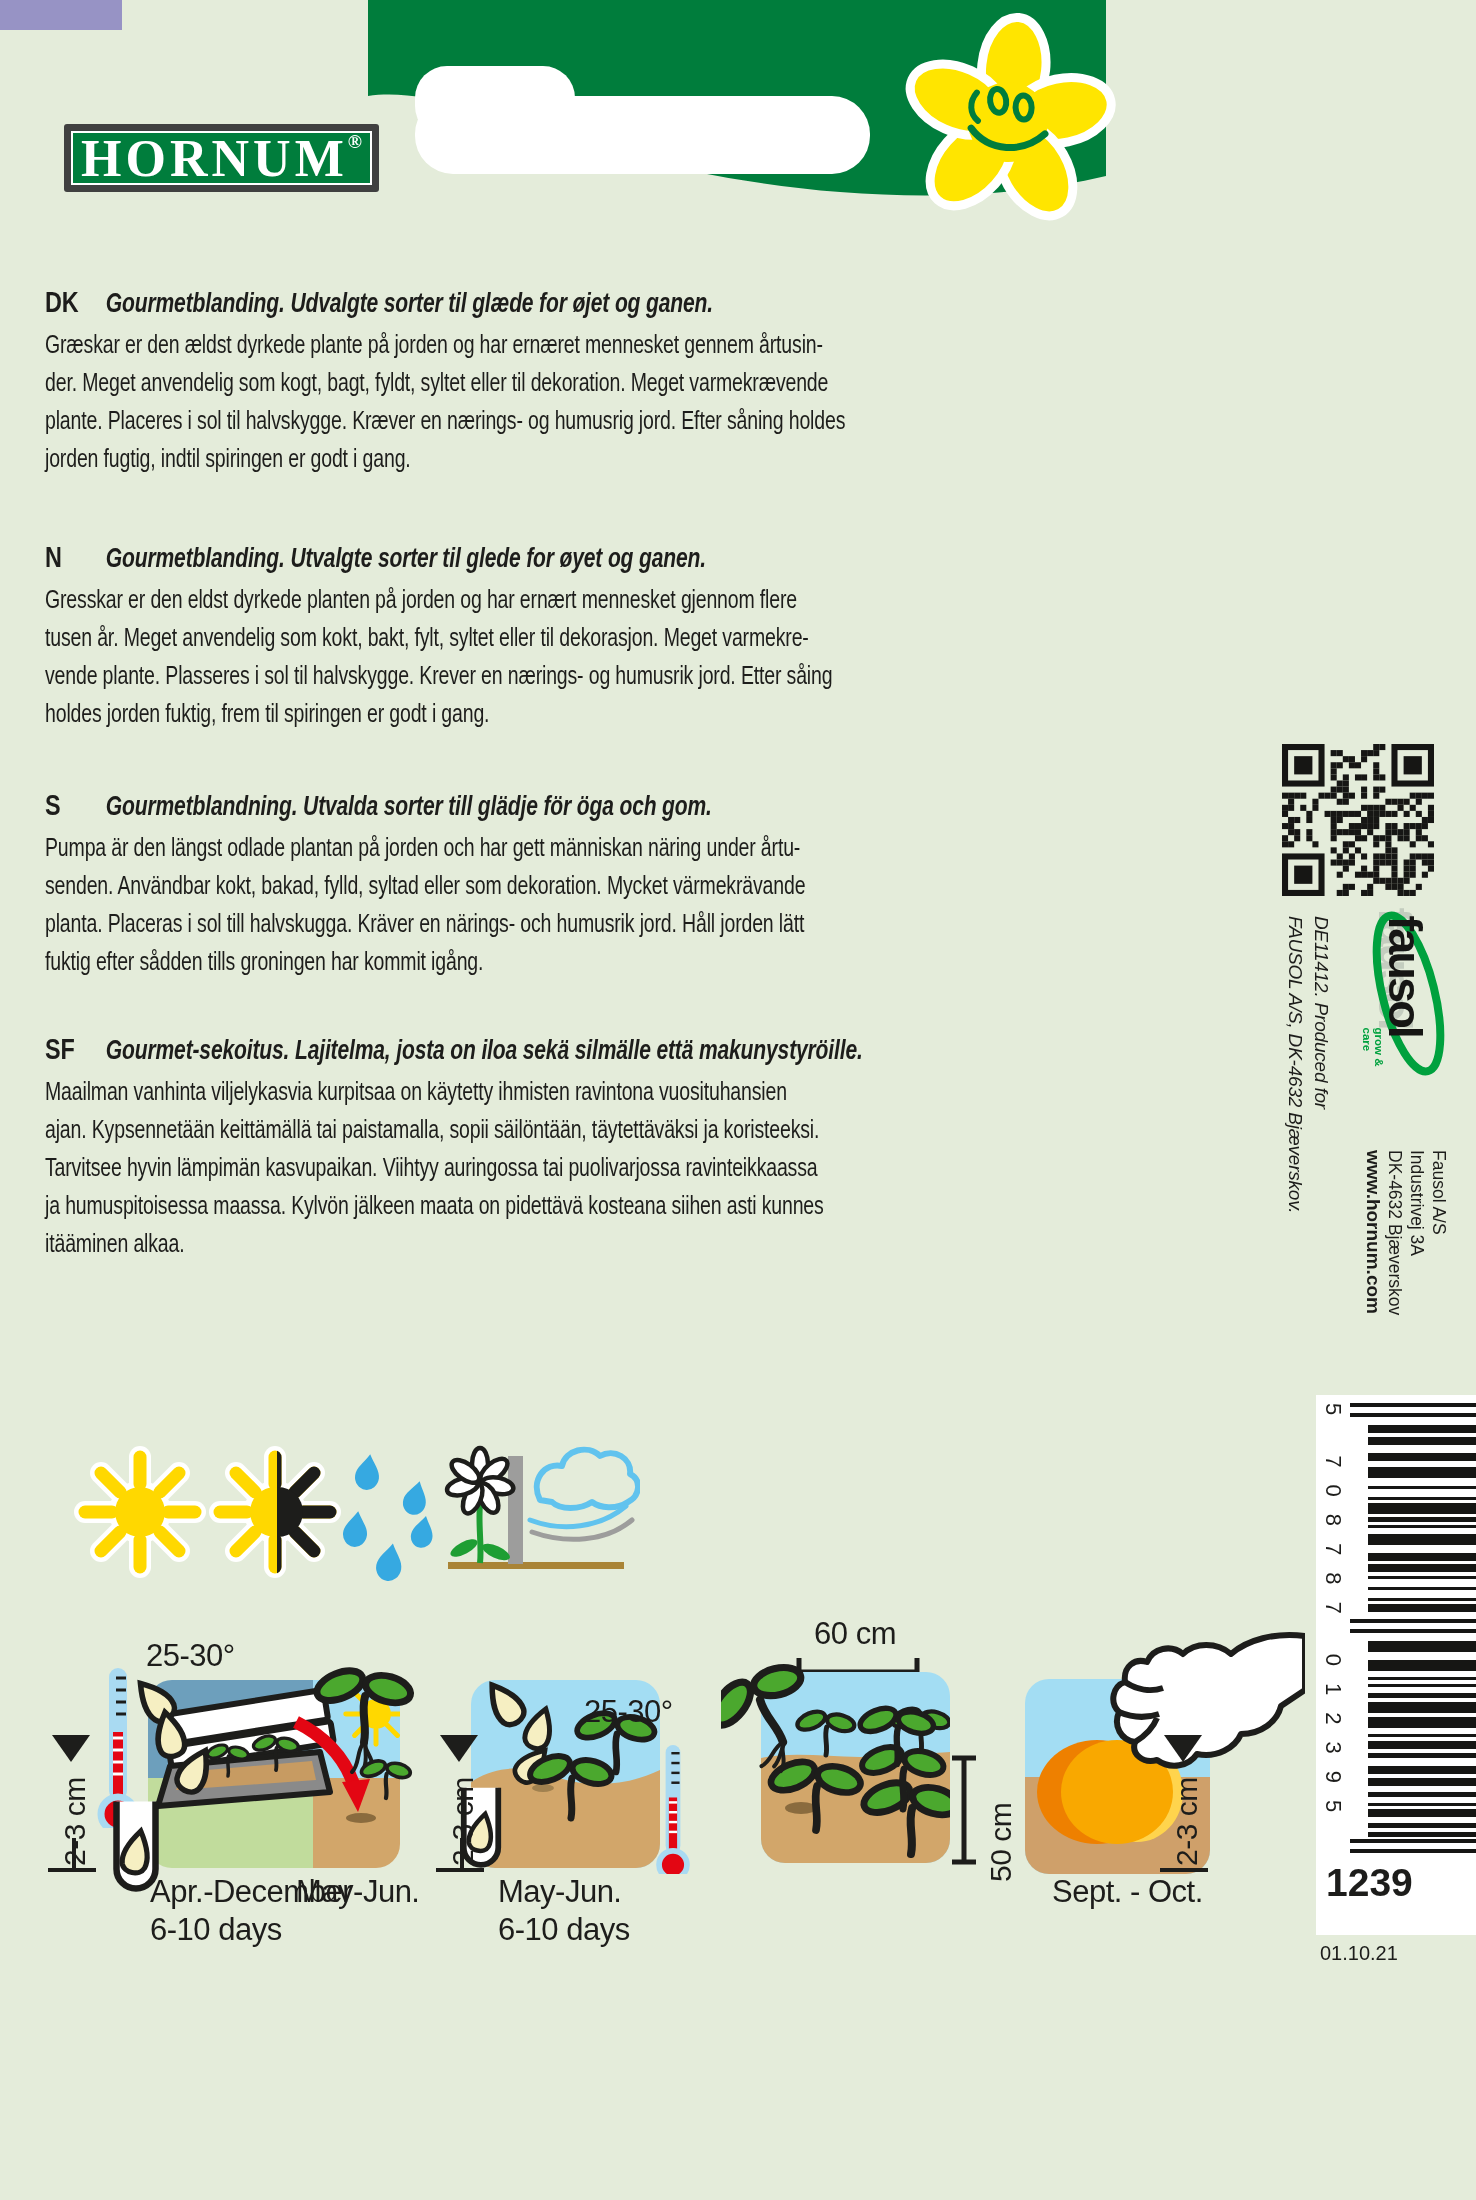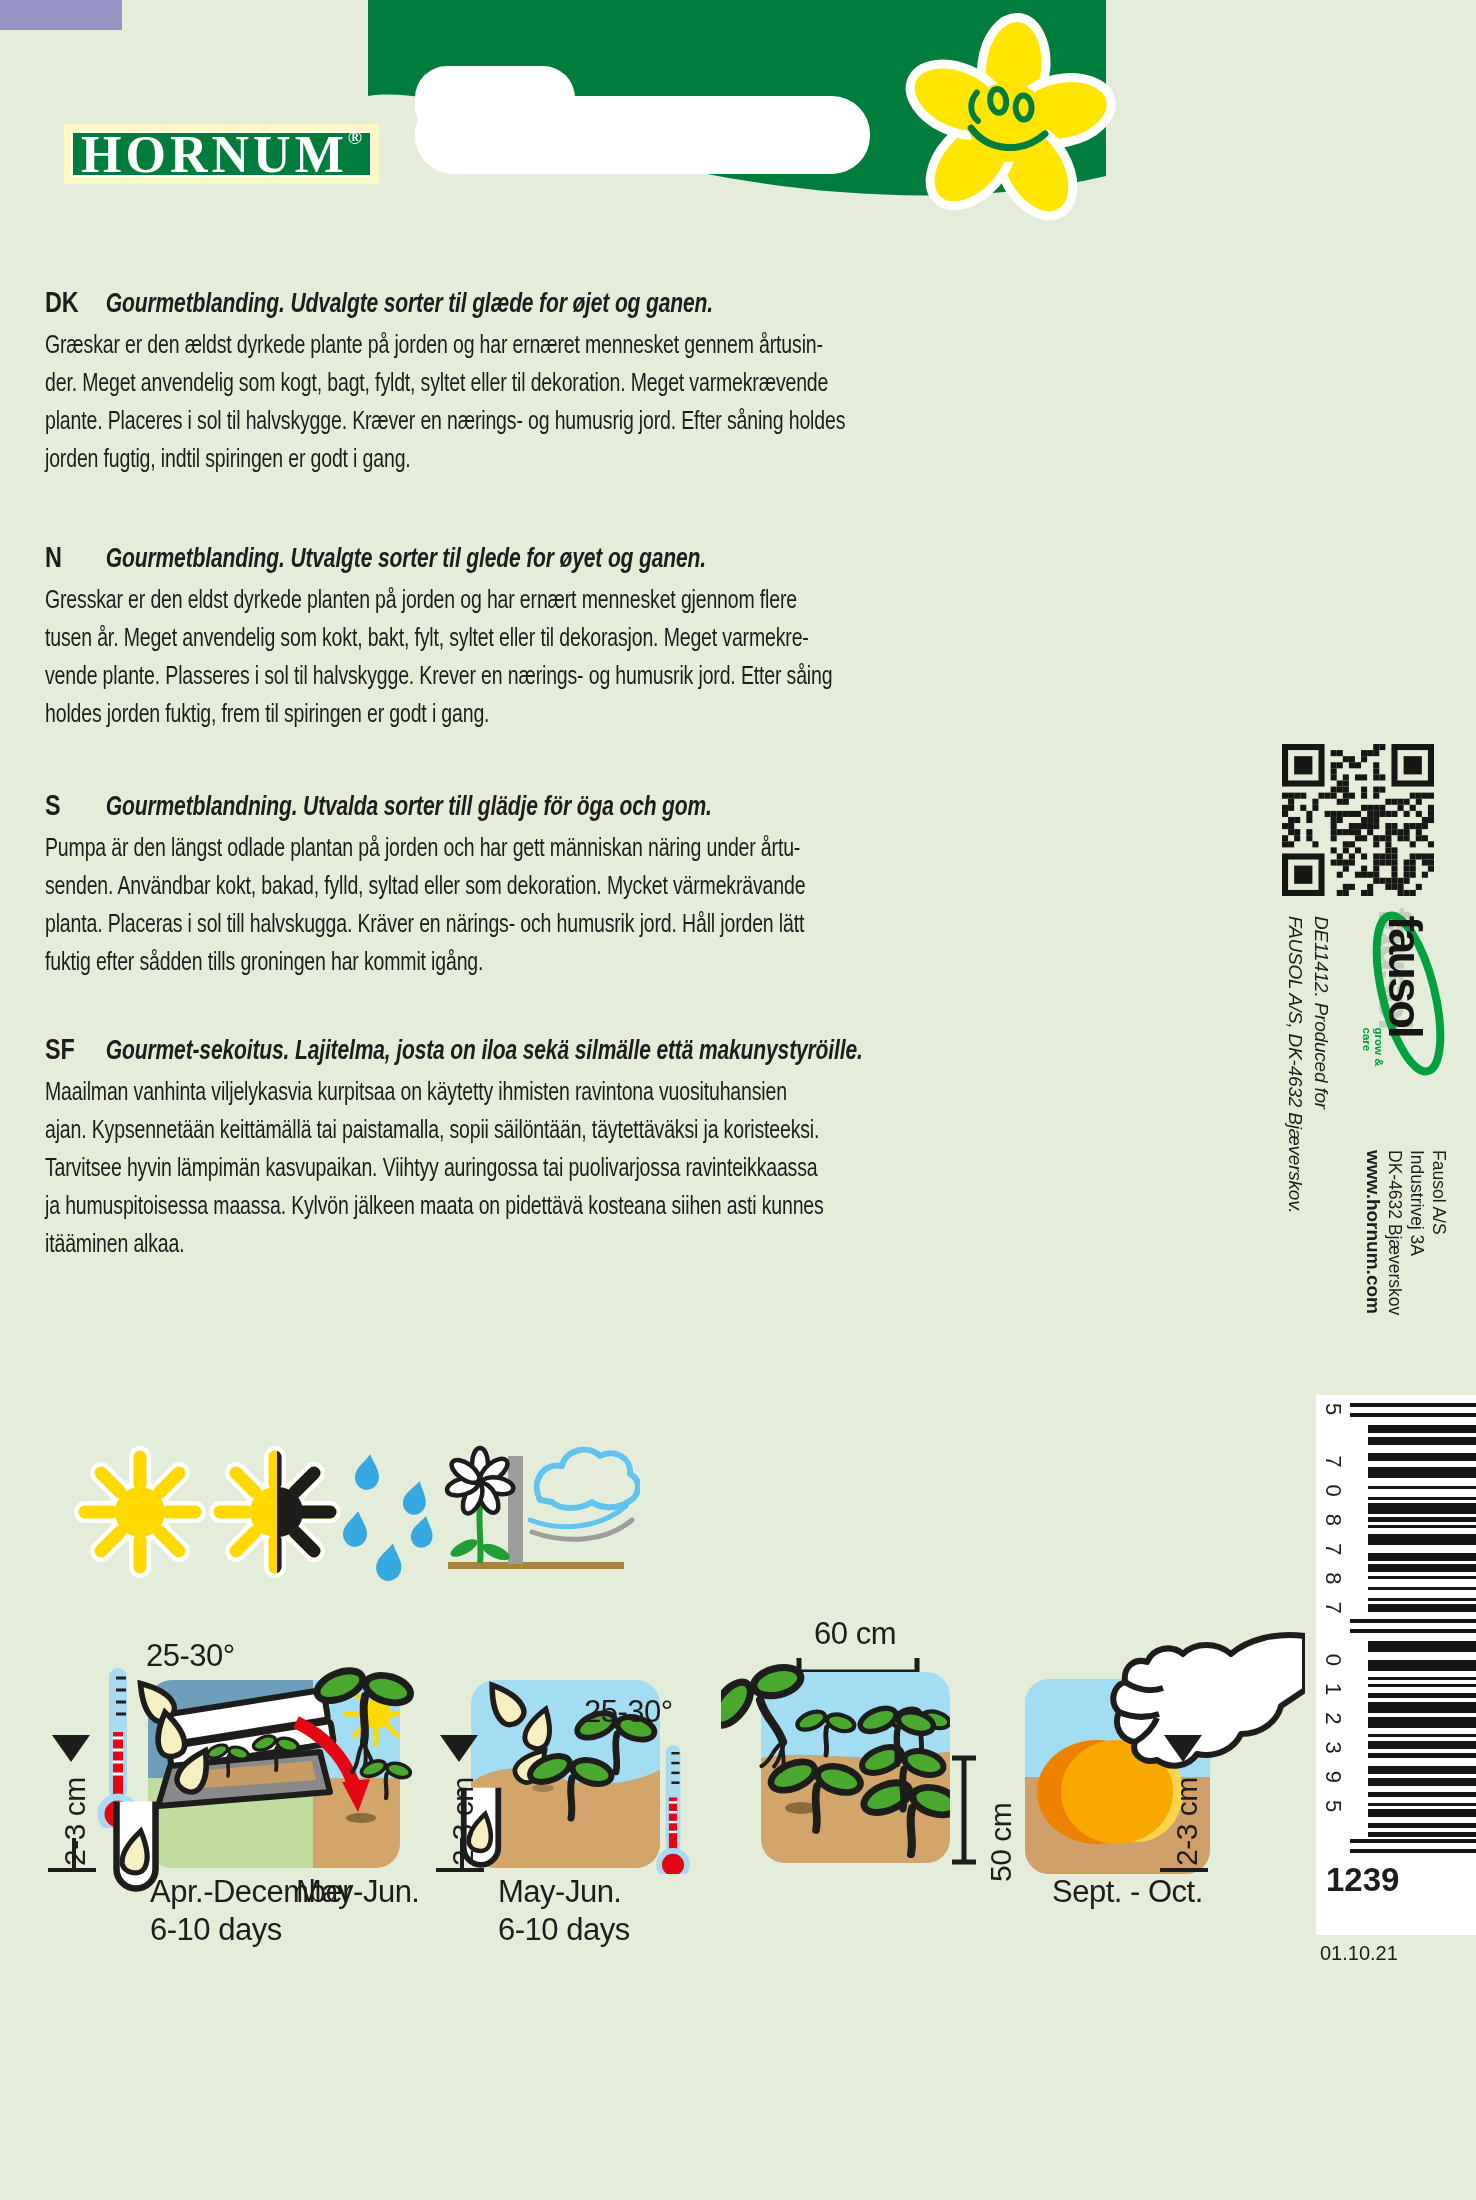--- a/index.html
+++ b/index.html
@@ -1,21 +1,21 @@
 <!DOCTYPE html>
 <html><head>
 <meta charset="utf-8">
 <style>
   html,body{margin:0;padding:0;}
   #page{position:relative;width:1476px;height:2200px;background:#e4ecda;overflow:hidden;
         font-family:"Liberation Sans","DejaVu Sans",sans-serif;color:#1d1d1b;}
   .abs{position:absolute;}
   
   #purple{left:0;top:0;width:122px;height:30px;background:#9793c5;}
-  #hornum-box{left:64px;top:124px;width:315px;height:60px;background:#fef9c3;border-radius:3px;}
+  #hornum-box{left:64px;top:124px;width:315px;height:68px;background:#404040;border-radius:3px;}
   #hornum-inner{position:absolute;left:7px;top:7px;right:7px;bottom:7px;background:#007d3c;
         border:2px solid #fff;display:flex;align-items:center;justify-content:center;}
   #hornum-word{font-family:"Liberation Serif","DejaVu Serif",serif;font-weight:700;
         font-size:52px;color:#fff;letter-spacing:4px;line-height:1;}
   #hornum-reg{font-family:"Liberation Serif",serif;font-weight:700;font-size:19px;color:#fff;
         vertical-align:28px;letter-spacing:0;}
   
   .section{position:absolute;left:45px;width:1150px;transform:scaleX(0.78);transform-origin:0 0;}
   .sec-head{font-size:27px;font-weight:bold;font-style:italic;letter-spacing:-0.2px;height:40px;}
   .lang{display:inline-block;width:78px;font-size:30px;font-weight:bold;font-style:normal;}
@@ -28,21 +28,21 @@
   
   #fausol{left:1317px;top:947px;width:175px;height:100px;transform:rotate(90deg);}
   #fausol .ghost{position:absolute;left:-2px;top:32px;font-size:47px;font-weight:bold;
         letter-spacing:-3px;color:#c4cdbf;}
   #fausol .word{position:absolute;left:6px;top:22px;font-size:47px;font-weight:bold;
         letter-spacing:-3px;color:#161614;}
   #fausol .tag{position:absolute;left:118px;top:70px;font-size:11.5px;font-weight:bold;color:#00a13e;}
   
   #barcode-box{left:1316px;top:1395px;width:160px;height:540px;background:#fff;}
   #ean{position:absolute;left:4px;top:8px;height:460px;font-size:22px;letter-spacing:17px;}
-  #itemno{position:absolute;left:10px;top:466px;font-size:33px;font-weight:bold;}
+  #itemno{position:absolute;left:10px;top:466px;font-size:39px;font-weight:bold;}
   #printdate{left:1320px;top:1942px;font-size:20px;}
   
   .dlabel{position:absolute;font-size:31px;letter-spacing:-0.5px;z-index:5;}
   .rot-ccw{position:absolute;transform:rotate(-90deg);transform-origin:0 0;white-space:nowrap;
         font-size:30px;letter-spacing:-0.5px;z-index:5;}
   .tri{position:absolute;width:0;height:0;border-left:19px solid transparent;
         border-right:19px solid transparent;border-top:27px solid #1d1d1b;z-index:5;}
   .vline{position:absolute;width:4px;background:#1d1d1b;z-index:5;}
   .hline{position:absolute;height:4px;background:#1d1d1b;z-index:5;}
   svg{display:block;}

